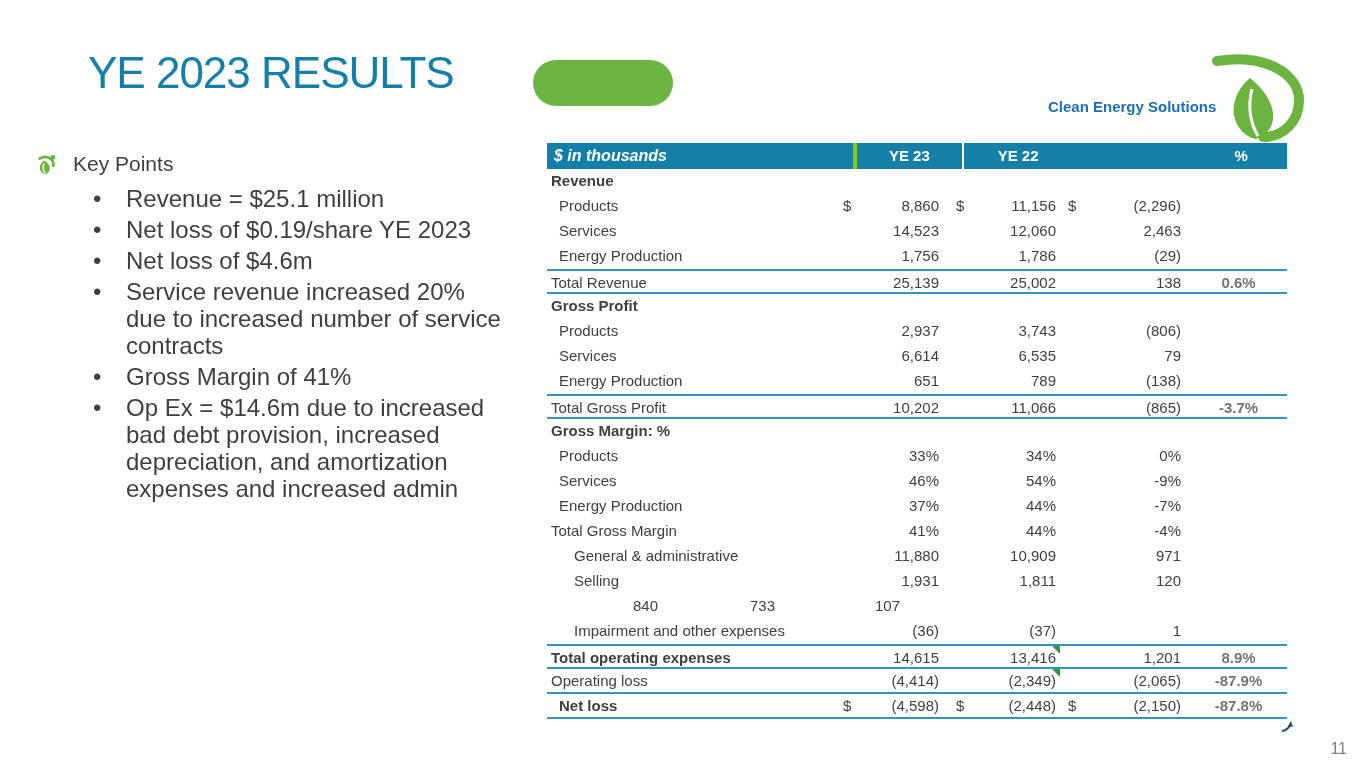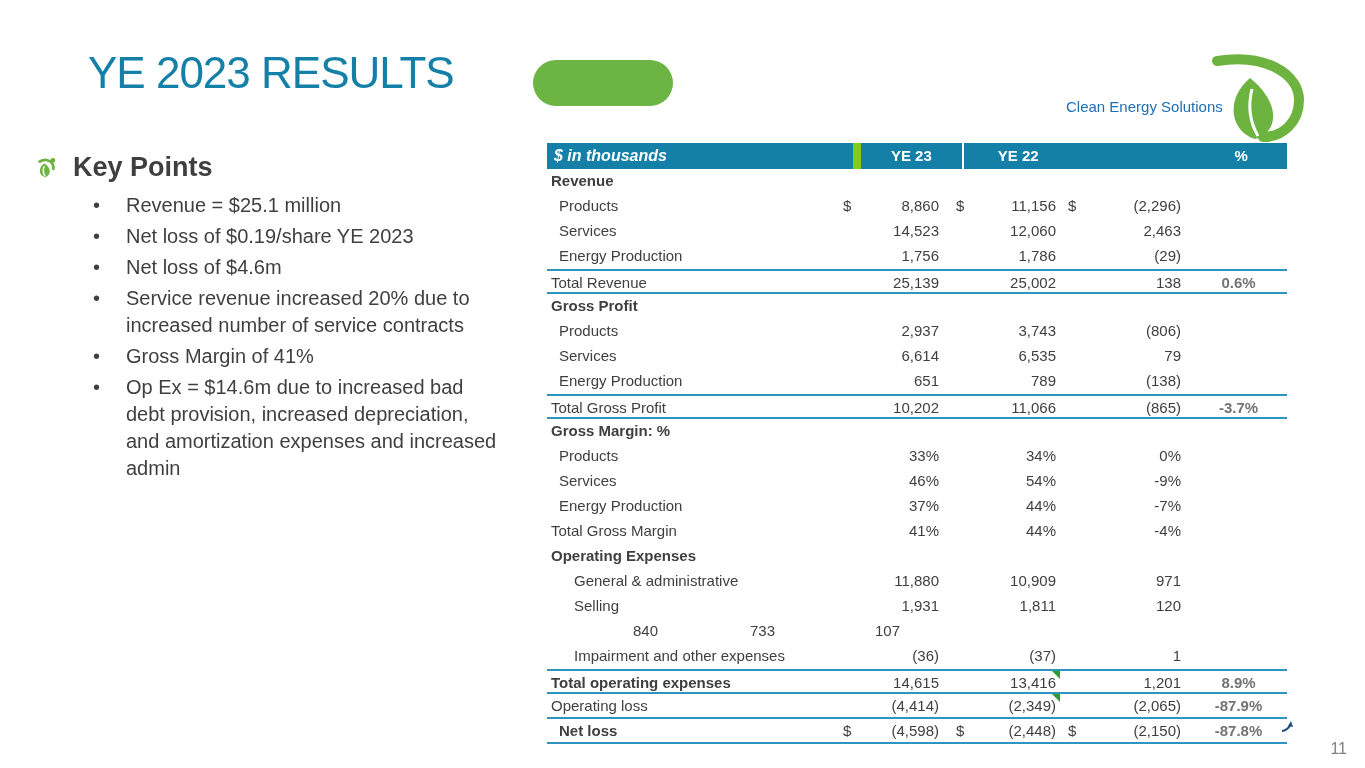--- a/index.html
+++ b/index.html
@@ -12,37 +12,37 @@
   .pill{position:absolute;left:533px;top:60px;width:140px;height:46px;border-radius:23px;background:#6CB544;}
 
   
   .logo{position:absolute;left:1018px;top:26px;width:295px;height:118px;}
   .wordmark{position:absolute;left:10px;top:0;font-family:"Liberation Serif",serif;
             font-weight:700;font-size:44px;line-height:44px;white-space:nowrap;}
   .word-blue{color:#1C6FB5;}
   .word-green{color:#6CB33F;}
   .plugsvg{vertical-align:-4px;margin-left:3px;}
   .reg{color:#6CB33F;font-size:13px;vertical-align:22px;font-family:"Liberation Sans",sans-serif;}
-  .tagline{position:absolute;left:48px;top:72px;color:#1C6FB5;font-weight:400;font-size:15px;white-space:nowrap;}
+  .tagline{position:absolute;left:30px;top:72px;color:#1C6FB5;font-weight:700;font-size:15px;white-space:nowrap;}
   .leafsvg{position:absolute;right:0px;top:26px;}
 
   
   .kp{position:absolute;left:35px;top:152px;width:470px;color:#3F3F3F;}
-  .kp-head{display:flex;align-items:center;font-weight:700;font-size:27px;}
+  .kp-head{display:flex;align-items:flex-end;font-weight:400;font-size:21px;}
   .kp-head .kp-icon{margin-right:16px;}
-  .kp ul{list-style:none;margin:9px 0 0 0;padding:0;font-size:20px;line-height:27px;}
+  .kp ul{list-style:none;margin:9px 0 0 0;padding:0;font-size:24px;line-height:27px;}
   .kp li{position:relative;padding-left:91px;margin-bottom:4px;}
   .kp li::before{content:"\2022";position:absolute;left:58px;}
 
   
   .fintable{position:absolute;left:547px;top:143px;width:740px;font-size:15px;color:#3F3F3F;}
   .thead{display:flex;height:26px;line-height:26px;background:#1480A8;color:#ffffff;font-weight:700;}
   .th{box-sizing:border-box;text-align:center;font-size:15px;}
   .th-label{width:281px;text-align:left;padding-left:7px;font-style:italic;font-size:16px;}
-  .th-ye23{width:115px;border-left:8px solid #84cc16;margin-left:40px;}
+  .th-ye23{width:115px;border-left:4px solid #84cc16;margin-left:40px;}
   .th-ye22{width:117px;border-left:2px solid #ffffff;}
   .th-yoy{width:130px;border-left:2px solid #ffffff;margin-top:46px;}
   .th-pct{width:97px;}
   .row{display:flex;height:25px;line-height:24px;box-sizing:border-box;}
   .row.bt{border-top:2px solid #2E96BE;}
   .row.bb{border-bottom:2px solid #2E96BE;}
   .c{box-sizing:border-box;white-space:nowrap;}
   .c-label{width:281px;padding-left:4px;}
   .c-label.ind1{padding-left:12px;}
   .c-label.ind2{padding-left:27px;}
@@ -279,27 +279,20 @@
           </div>
           <div class="c c-num c-ye22">
             <span class="val">44%</span>
           </div>
           <div class="c c-num c-yoy">
             <span class="val">-4%</span>
           </div>
           <div class="c c-pct"></div>
         </div>
         <div class="row">
-          <div class="c c-label bold">Operating Expenses</div>
-          <div class="c c-num c-ye23"></div>
-          <div class="c c-num c-ye22"></div>
-          <div class="c c-num c-yoy"></div>
-          <div class="c c-pct"></div>
-        </div>
-        <div class="row">
           <div class="c c-label ind2">General &amp; administrative</div>
           <div class="c c-num c-ye23">
             <span class="val">11,880</span>
           </div>
           <div class="c c-num c-ye22">
             <span class="val">10,909</span>
           </div>
           <div class="c c-num c-yoy">
             <span class="val">971</span>
           </div>

